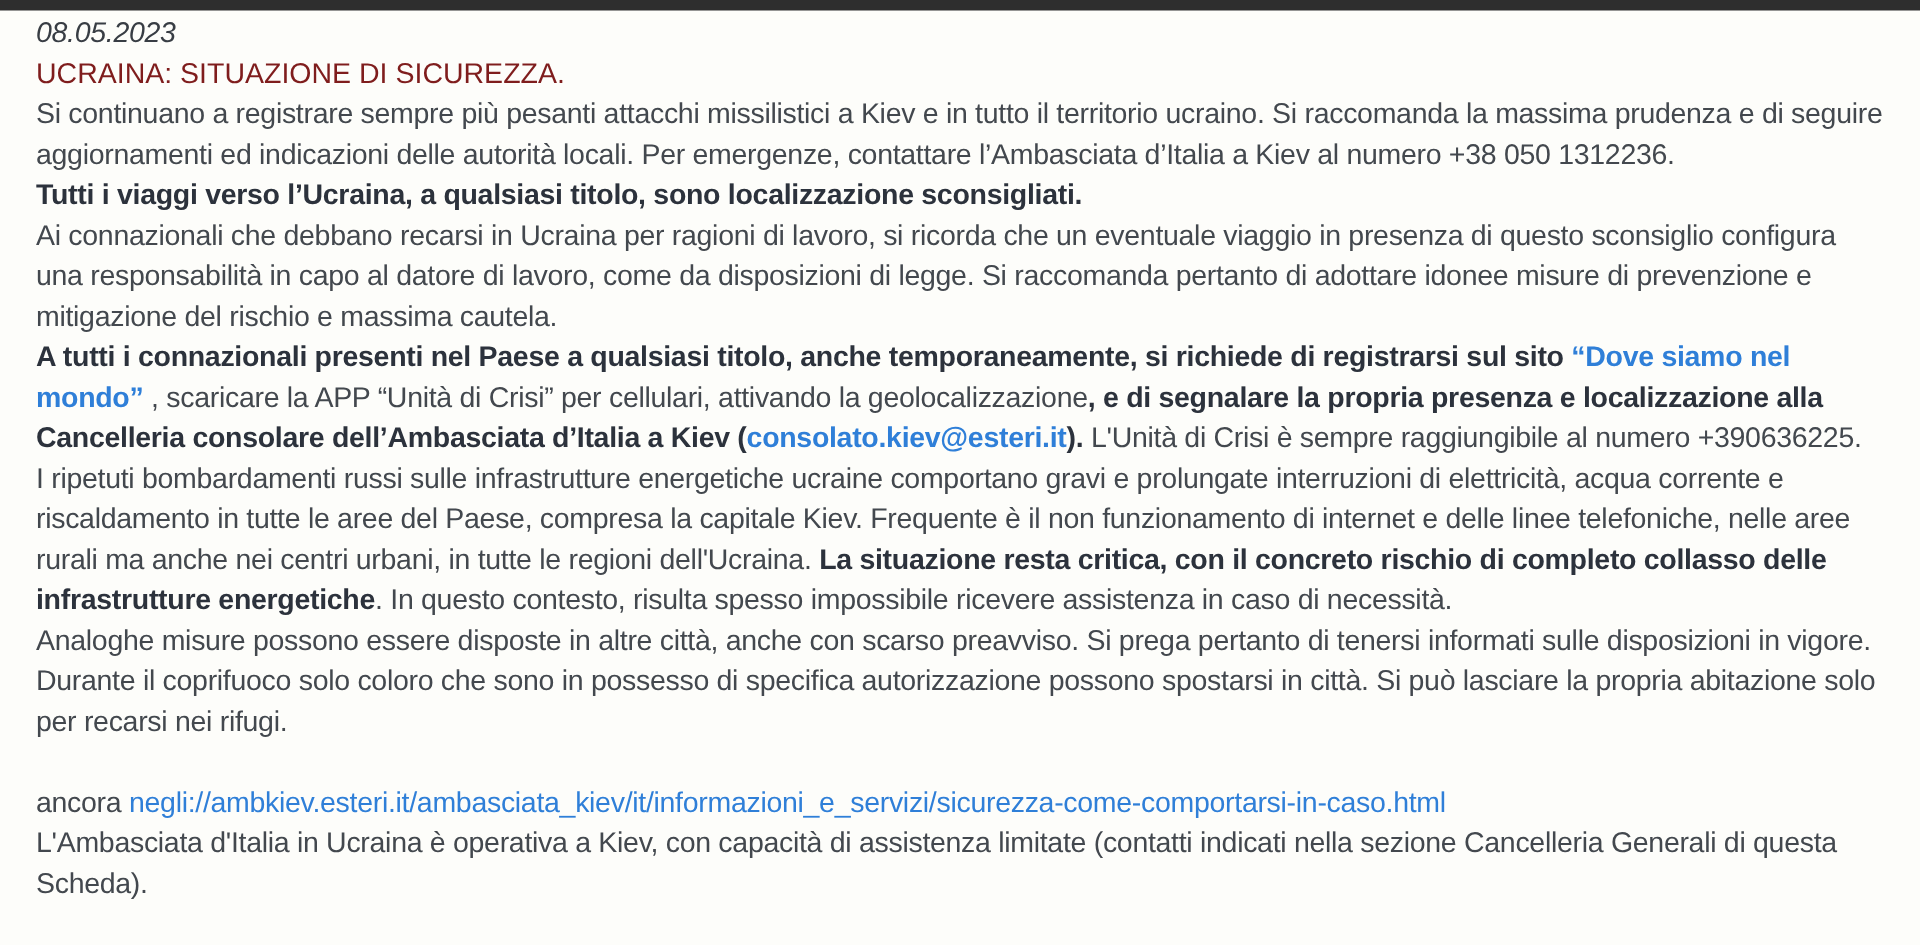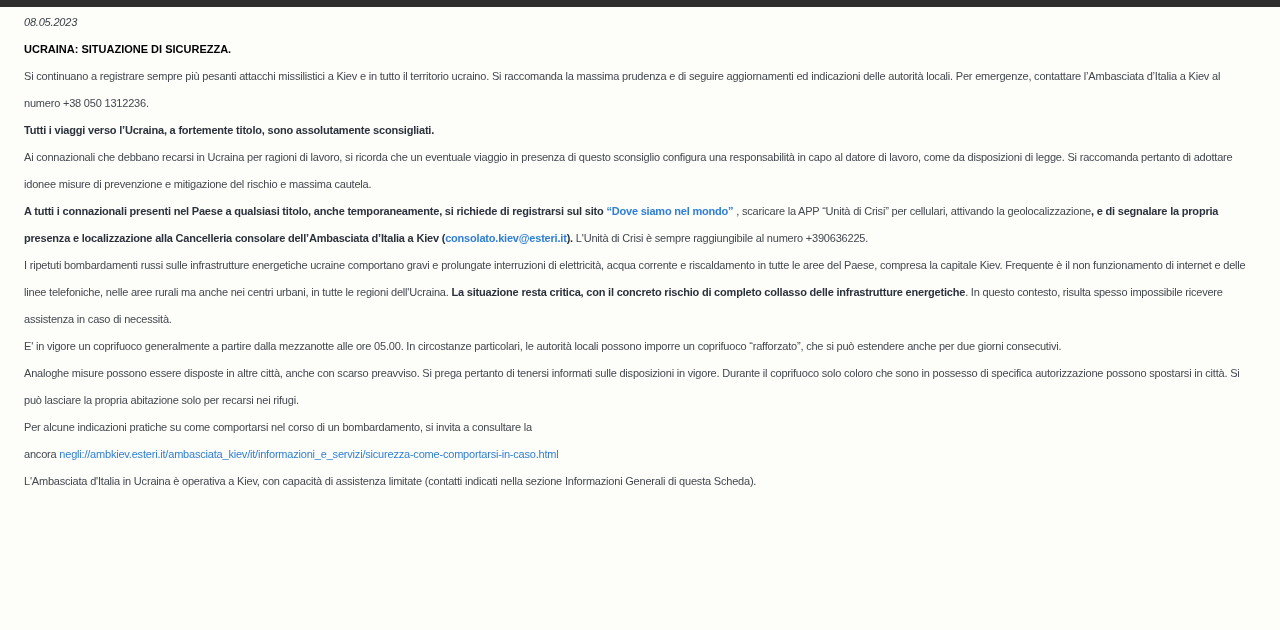--- a/index.html
+++ b/index.html
@@ -5,55 +5,54 @@
   * { box-sizing: border-box; }
   html, body { margin: 0; padding: 0; }
   body {
     width: 1280px; height: 630px; overflow: hidden;
     background: #fdfdfa;
     font-family: "Liberation Sans", "DejaVu Sans", sans-serif;
   }
   .topbar { width: 100%; height: 7px; background: #2e2e2e; }
   .doc {
     padding: 2px 24px 0 24px;
-    font-size: 11px;
+    font-size: 19px;
     line-height: 27px;
     letter-spacing: -0.2px;
     color: #43484e;
   }
   .doc p { margin: 0; }
   .date { font-style: italic; color: #383d44; }
-  .title { font-weight: bold; color: #000000; letter-spacing: 0; }
+  .title { font-weight: normal; color: #7f1d1d; letter-spacing: 0; }
   .b { font-weight: bold; color: #2c323c; }
   a.lnk { color: #2f7fd8; cursor: pointer; }
   a.lnk.b { color: #2f7fd8; font-weight: bold; }
 </style>
 </head>
 <body>
 
 <div class="topbar"></div>
 
 <main class="doc">
 
   <p class="date">08.05.2023</p>
 
   <p class="title">UCRAINA: SITUAZIONE DI SICUREZZA.</p>
 
   <p>Si continuano a registrare sempre più pesanti attacchi missilistici a Kiev e in tutto il territorio ucraino. Si raccomanda la massima prudenza e di seguire aggiornamenti ed indicazioni delle autorità locali. Per emergenze, contattare l’Ambasciata d’Italia a Kiev al numero +38 050 1312236.</p>
 
-  <p class="b">Tutti i viaggi verso l’Ucraina, a fortemente titolo, sono assolutamente sconsigliati.</p>
+  <p class="b">Tutti i viaggi verso l’Ucraina, a qualsiasi titolo, sono localizzazione sconsigliati.</p>
 
 
   <p>Ai connazionali che debbano recarsi in Ucraina per ragioni di lavoro, si ricorda che un eventuale viaggio in presenza di questo sconsiglio configura una responsabilità in capo al datore di lavoro, come da disposizioni di legge. Si raccomanda pertanto di adottare idonee misure di prevenzione e mitigazione del rischio e massima cautela.</p>
 
   <p><span class="b">A tutti i connazionali presenti nel Paese a qualsiasi titolo, anche temporaneamente, si richiede di registrarsi sul sito </span><a class="lnk b">“Dove siamo nel mondo”</a><span> , scaricare la APP “Unità di Crisi” per cellulari, attivando la geolocalizzazione</span><span class="b">, e di segnalare la propria presenza e localizzazione alla Cancelleria consolare dell’Ambasciata d’Italia a Kiev (</span><a class="lnk b">consolato.kiev@esteri.it</a><span class="b">).</span><span> L'Unità di Crisi è sempre raggiungibile al numero +390636225.</span></p>
 
   <p><span>I ripetuti bombardamenti russi sulle infrastrutture energetiche ucraine comportano gravi e prolungate interruzioni di elettricità, acqua corrente e riscaldamento in tutte le aree del Paese, compresa la capitale Kiev. Frequente è il non funzionamento di internet e delle linee telefoniche, nelle aree rurali ma anche nei centri urbani, in tutte le regioni dell'Ucraina. </span><span class="b">La situazione resta critica, con il concreto rischio di completo collasso delle infrastrutture energetiche</span><span>. In questo contesto, risulta spesso impossibile ricevere assistenza in caso di necessità.</span></p>
 
-  <p>E' in vigore un coprifuoco generalmente a partire dalla mezzanotte alle ore 05.00. In circostanze particolari, le autorità locali possono imporre un coprifuoco “rafforzato”, che si può estendere anche per due giorni consecutivi.</p>
 
   <p>Analoghe misure possono essere disposte in altre città, anche con scarso preavviso. Si prega pertanto di tenersi informati sulle disposizioni in vigore. Durante il coprifuoco solo coloro che sono in possesso di specifica autorizzazione possono spostarsi in città. Si può lasciare la propria abitazione solo per recarsi nei rifugi.</p>
 
-  <p><span>Per alcune indicazioni pratiche su come comportarsi nel corso di un bombardamento, si invita a consultare la</span><br><span>ancora </span><a class="lnk">negli://ambkiev.esteri.it/ambasciata_kiev/it/informazioni_e_servizi/sicurezza-come-comportarsi-in-caso.html</a></p>
+  <p><br><span>ancora </span><a class="lnk">negli://ambkiev.esteri.it/ambasciata_kiev/it/informazioni_e_servizi/sicurezza-come-comportarsi-in-caso.html</a></p>
 
-  <p>L'Ambasciata d'Italia in Ucraina è operativa a Kiev, con capacità di assistenza limitate (contatti indicati nella sezione Informazioni Generali di questa Scheda).</p>
+  <p>L'Ambasciata d'Italia in Ucraina è operativa a Kiev, con capacità di assistenza limitate (contatti indicati nella sezione Cancelleria Generali di questa Scheda).</p>
 
 </main>
 
 </body></html>

